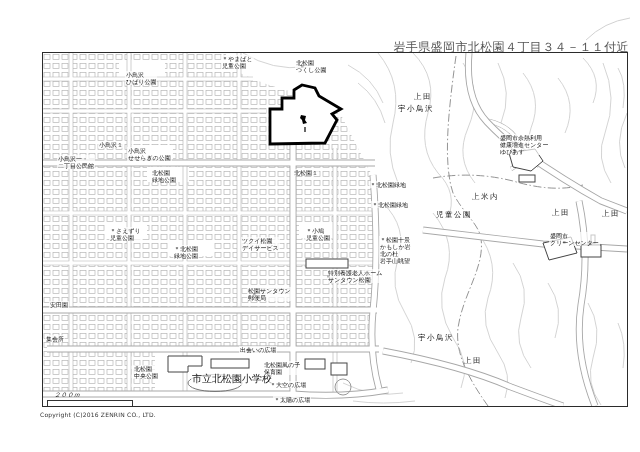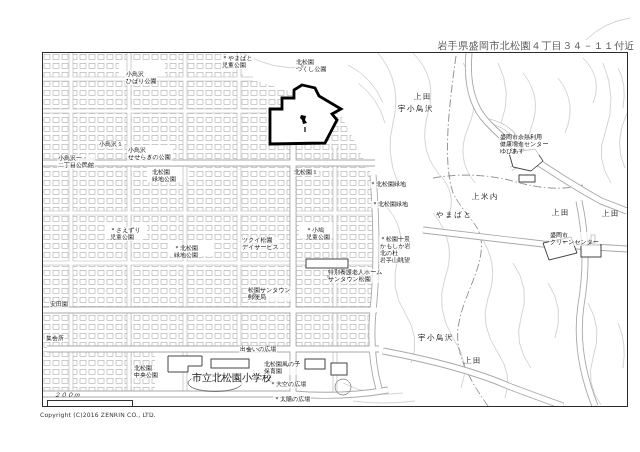--- a/index.html
+++ b/index.html
@@ -1,26 +1,26 @@
 <!DOCTYPE html>
 <html><head>
 <meta charset="utf-8">
 <style>
   html,body{margin:0;padding:0;}
   body{
     width:640px;height:452px;position:relative;background:#ffffff;
     font-family:"DejaVu Sans",sans-serif;overflow:hidden;
   }
   .hdr{
-    position:absolute;top:39px;right:5px;font-size:10px;color:#555;
+    position:absolute;top:39px;right:11px;font-size:12px;color:#555;
     letter-spacing:.4px;white-space:pre;
   }
   .frame{
     position:absolute;left:42px;top:52px;width:586px;height:355px;
-    border:1px solid #2b2b2b;box-sizing:border-box;background:#fff;overflow:hidden;font-family:Liberation Mono, monospace;
+    border:1px solid #2b2b2b;box-sizing:border-box;background:#fff;overflow:hidden;
   }
   .frame svg{position:absolute;left:0;top:0;}
   .lbl{
     position:absolute;font-size:6px;line-height:1.18;white-space:pre;
     color:#101010;background:rgba(255,255,255,.7);padding:0 1px;z-index:5;
   }
   .lg{font-size:7.5px;letter-spacing:1.5px;background:transparent;color:#222;}
   .md{font-size:10px;}
   .cpy{
     position:absolute;left:40px;top:411px;font-size:6px;color:#333;
@@ -182,21 +182,21 @@
   <div class="lbl" style="left:204px;top:234px">松園サンタウン
 郵便局</div>
   <div class="lbl" style="left:284px;top:216px">特別養護老人ホーム
 サンタウン松園</div>
   <div class="lbl" style="left:336px;top:183px">＊松園十景
 かもしか岩
 北の杜
 岩手山眺望</div>
   <div class="lbl" style="left:326px;top:128px">＊北松園緑地</div>
   <div class="lbl" style="left:328px;top:148px">＊北松園緑地</div>
-  <div class="lbl lg" style="left:392px;top:158px">やまばと</div>
+  <div class="lbl lg" style="left:392px;top:158px">児童公園</div>
   <div class="lbl lg" style="left:428px;top:140px">上米内</div>
   <div class="lbl lg" style="left:508px;top:156px">上田</div>
   <div class="lbl lg" style="left:558px;top:157px">上田</div>
   <div class="lbl" style="left:456px;top:81px">盛岡市余熱利用
 健康増進センター
 ゆぴあす</div>
   <div class="lbl" style="left:506px;top:179px">盛岡市
 クリーンセンター</div>
   <div class="lbl lg" style="left:374px;top:281px">宇小鳥沢</div>
   <div class="lbl lg" style="left:420px;top:304px">上田</div>

